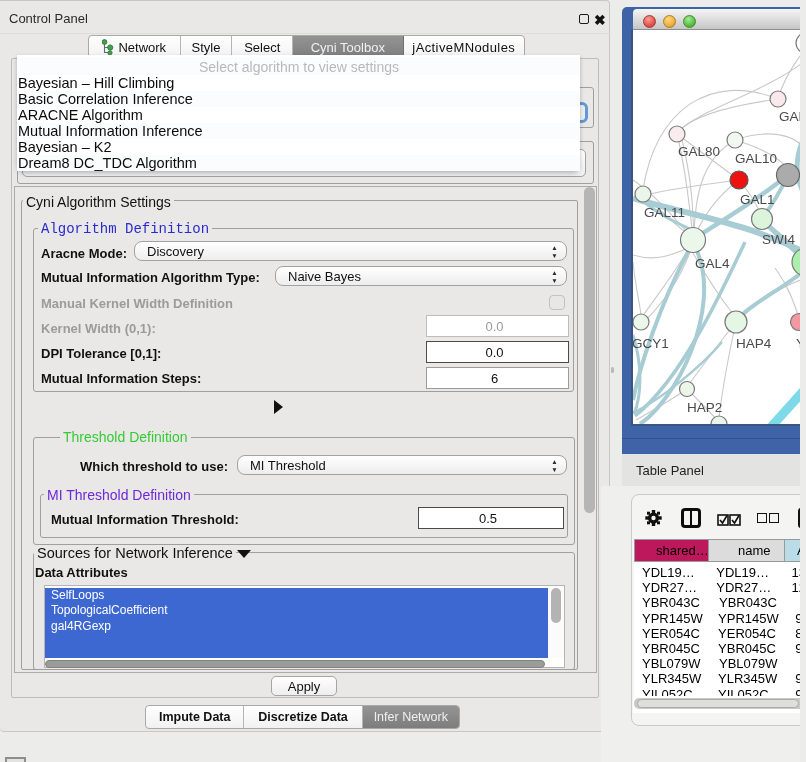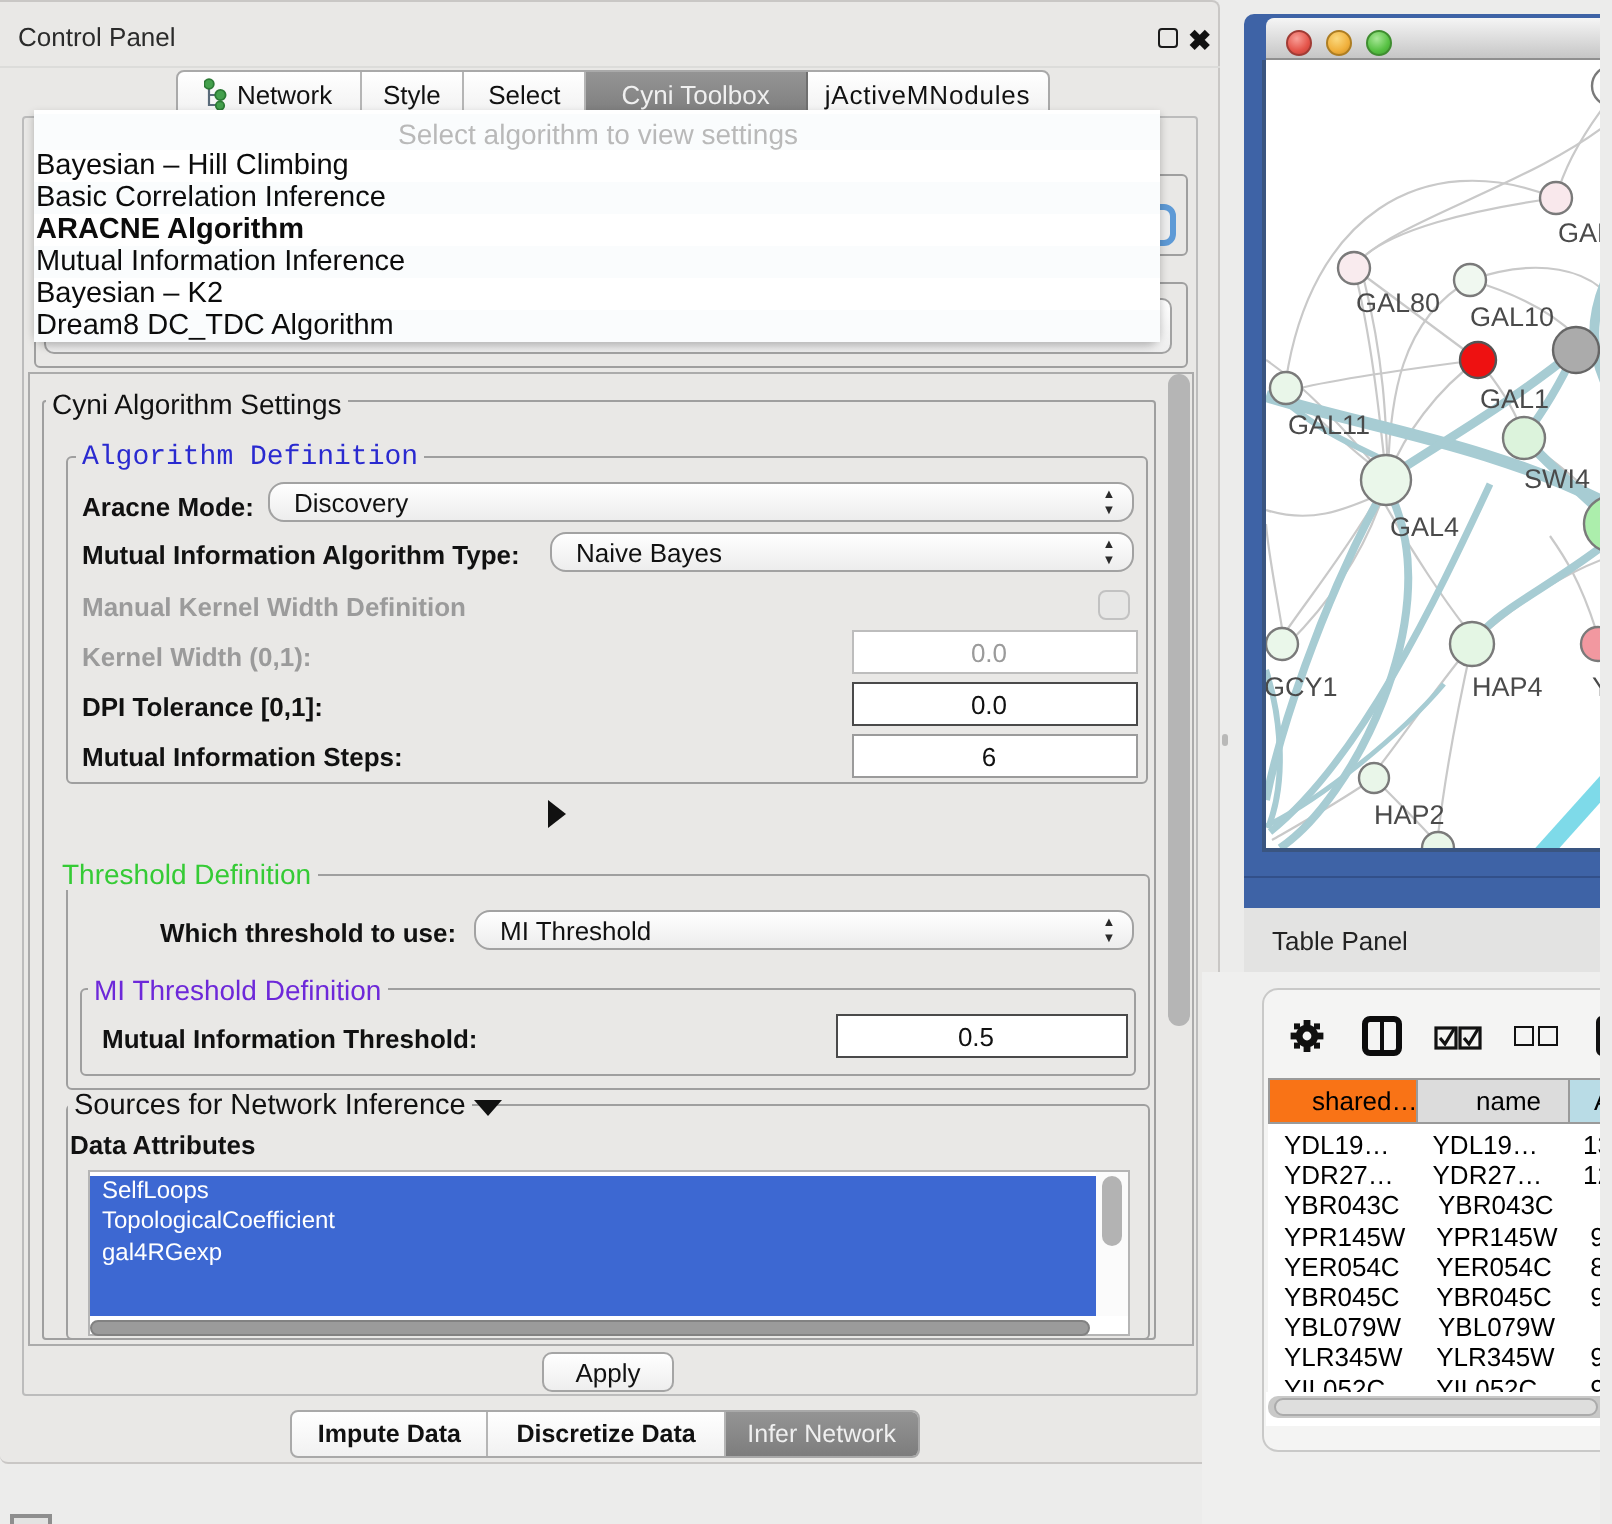--- a/index.html
+++ b/index.html
@@ -137,21 +137,21 @@
 
   <label class="abs b" style="left:41px;top:346px;">DPI Tolerance [0,1]:</label>
   <div class="field abs" style="left:426px;top:341px;width:143px;border-color:#4a4a4a;">0.0</div>
 
   <label class="abs b" style="left:41px;top:371px;">Mutual Information Steps:</label>
   <div class="field abs" style="left:426px;top:367px;width:143px;">6</div>
 
   <div class="abs" style="left:274px;top:400px;width:0;height:0;border-left:9px solid #111;border-top:7px solid transparent;border-bottom:7px solid transparent;"></div>
 
   <div class="abs group" style="left:33px;top:437px;width:542px;height:108px;"></div>
-  <div class="abs gtitle" style="left:28px;top:429px;color:#35cb35;">Threshold Definition</div>
+  <div class="abs gtitle" style="left:60px;top:429px;color:#35cb35;">Threshold Definition</div>
 
   <label class="abs b" style="left:80px;top:459px;">Which threshold to use:</label>
   <div class="combo" style="left:237px;top:455px;width:330px;">MI Threshold<span class="arr">▲<br>▼</span></div>
 
   <div class="abs group" style="left:40px;top:494px;width:528px;height:44px;"></div>
   <div class="abs gtitle" style="left:44px;top:487px;color:#6d28d9;">MI Threshold Definition</div>
 
   <label class="abs b" style="left:51px;top:512px;">Mutual Information Threshold:</label>
   <div class="field abs" style="left:418px;top:507px;width:146px;border-color:#4a4a4a;">0.5</div>
 
@@ -179,21 +179,21 @@
     <div style="width:119px;font-weight:bold;font-size:12.5px;">Discretize Data</div>
     <div class="sel" style="width:97px;font-size:12.5px;">Infer Network</div>
   </div>
 
   <div class="abs" id="miniwin"></div>
 
   <div class="abs" id="popup">
     <div class="row prompt">Select algorithm to view settings</div>
     <div class="row">Bayesian – Hill Climbing</div>
     <div class="row">Basic Correlation Inference</div>
-    <div class="row" style="font-weight:bold;">ARACNE Algorithm</div>
+    <div class="row" style="font-weight:normal;">ARACNE Algorithm</div>
     <div class="row">Mutual Information Inference</div>
     <div class="row">Bayesian – K2</div>
     <div class="row">Dream8 DC_TDC Algorithm</div>
   </div>
 
   <div class="abs" id="netwin"></div>
   <div class="abs" style="left:622px;top:438px;width:184px;height:1px;background:#32508a;"></div>
   <div class="abs" id="nettitle"></div>
   <div class="abs light" style="left:643px;background:radial-gradient(circle at 40% 30%,#f99f97,#e4544a 60%,#b93a32);border:0.5px solid #a03b34;"></div>
   <div class="abs light" style="left:663px;background:radial-gradient(circle at 40% 30%,#fbd97e,#f0b03c 60%,#c98a22);border:0.5px solid #ad7d22;"></div>
@@ -311,21 +311,21 @@
       <rect x="13" y="1" width="10" height="10" fill="none" stroke="#111" stroke-width="1.6"></rect>
       <path d="M3 6 L5.5 9 L10 1.5" stroke="#111" stroke-width="1.6" fill="none"></path>
       <path d="M15 6 L17.5 9 L22 1.5" stroke="#111" stroke-width="1.6" fill="none"></path>
     </svg></div>
   <div class="abs" style="left:757px;top:513px;width:10px;height:10px;border:1.5px solid #111;"></div>
   <div class="abs" style="left:769px;top:513px;width:10px;height:10px;border:1.5px solid #111;"></div>
   <div class="abs" style="left:798px;top:508px;width:12px;height:20px;border:2.5px solid #111;border-radius:3px;"></div>
 
   <div class="abs" style="left:634px;top:539px;width:172px;height:158px;background:#fff;overflow:hidden;font-size:13px;">
     <div style="display:flex;height:23px;border-top:1px solid #9a9a9a;border-bottom:1px solid #9a9a9a;">
-      <div style="width:75px;background:#f97316;border-left:1px solid #9a9a9a;border-right:1px solid #9a9a9a;line-height:22px;padding-left:21px;">shared…</div>
+      <div style="width:75px;background:#be185d;border-left:1px solid #9a9a9a;border-right:1px solid #9a9a9a;line-height:22px;padding-left:21px;">shared…</div>
       <div style="width:76px;background:#dcdcdc;border-right:1px solid #9a9a9a;line-height:22px;padding-left:29px;">name</div>
       <div style="flex:1;background:#b9dce6;line-height:22px;padding-left:12px;">A</div>
     </div>
     <div style="height:3px;"></div>
     <div class="trow">
         <div>YDL19…</div>
         <div>YDL19…</div>
         <div>13</div>
       </div>
     <div class="trow">

